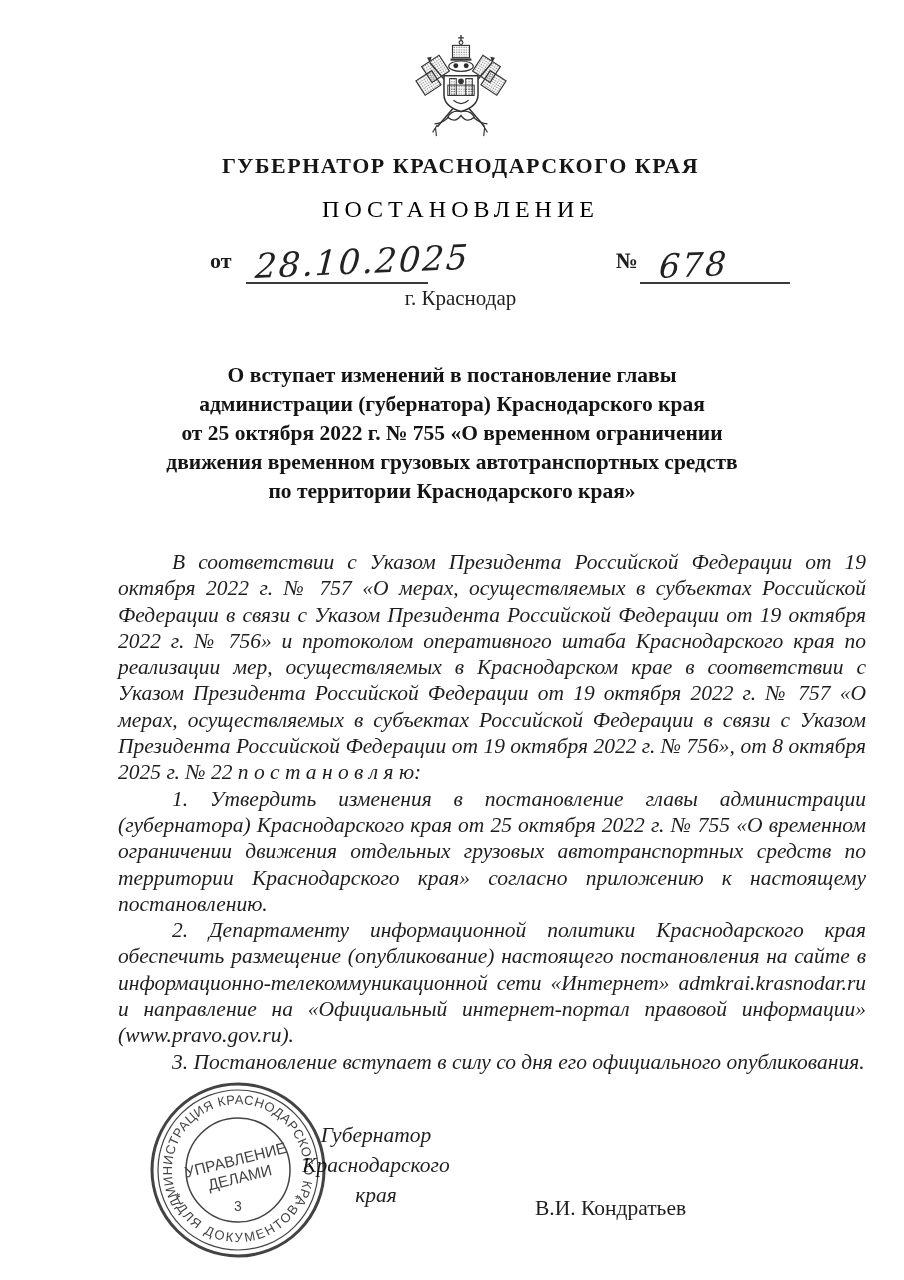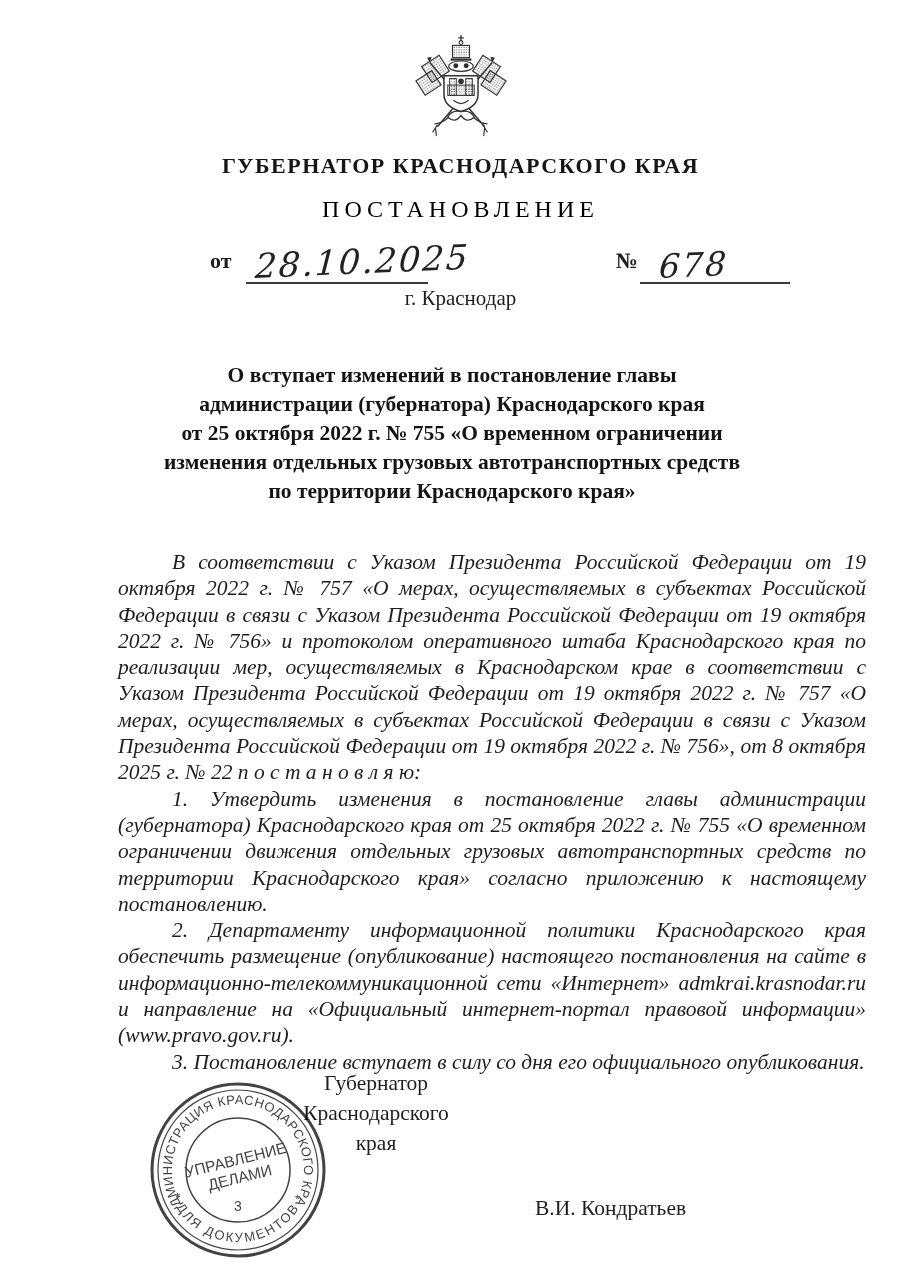--- a/index.html
+++ b/index.html
@@ -42,22 +42,22 @@
     text-align:center;font-weight:bold;font-size:21.5px;line-height:29px;color:#141414;
   }
   
   .body-text{
     position:absolute;top:549px;left:118px;width:748px;
     font-size:21.5px;line-height:26.3px;text-align:justify;
   }
   .body-text p{margin:0;text-indent:54px;font-style:italic;}
   
   .sig-position{
-    position:absolute;top:1068px;left:281px;width:190px;
-    text-align:center;font-size:21.5px;line-height:30px;
+    position:absolute;top:1120px;left:281px;width:190px;
+    text-align:center;font-size:21.5px;line-height:30px;font-style:italic;
   }
   .sig-name{position:absolute;top:1196px;left:535px;font-size:21.5px;}
   
   .stamp{
     position:absolute;left:148px;top:1080px;width:180px;height:180px;
     opacity:.9;mix-blend-mode:multiply;
   }
   .stamp text{font-family:"Liberation Sans","DejaVu Sans",sans-serif;}
 </style>
 </head>
@@ -126,21 +126,21 @@
       <span class="handwriting">678</span>
     </span>
   </div>
 
   <div class="city">г. Краснодар</div>
 
   <div class="title">
     <div>О вступает изменений в постановление главы</div>
     <div>администрации (губернатора) Краснодарского края</div>
     <div>от 25 октября 2022 г. № 755 «О временном ограничении</div>
-    <div>изменения отдельных грузовых автотранспортных средств</div>
+    <div>движения временном грузовых автотранспортных средств</div>
     <div>по территории Краснодарского края»</div>
   </div>
 
   <div class="body-text">
     <p>В соответствии с Указом Президента Российской Федерации от 19 октября 2022 г. № 757 «О мерах, осуществляемых в субъектах Российской Федерации в связи с Указом Президента Российской Федерации  от 19 октября 2022 г. № 756» и протоколом оперативного штаба Краснодарского края по реализации мер, осуществляемых в Краснодарском крае в соответствии с Указом Президента Российской Федерации от 19 октября 2022 г. № 757 «О мерах, осуществляемых в субъектах Российской Федерации в связи с Указом Президента Российской Федерации от 19 октября 2022 г. № 756», от 8 октября 2025 г. № 22 п о с т а н о в л я ю:</p>
     <p>1. Утвердить изменения в постановление главы администрации (губернатора) Краснодарского края от 25 октября 2022 г. № 755 «О временном ограничении движения отдельных грузовых автотранспортных средств по территории Краснодарского края» согласно приложению к настоящему постановлению.</p>
     <p>2. Департаменту информационной политики Краснодарского края обеспечить размещение (опубликование) настоящего постановления на сайте в информационно-телекоммуникационной сети «Интернет» admkrai.krasnodar.ru и направление на «Официальный интернет-портал правовой информации» (www.pravo.gov.ru).</p>
     <p>3. Постановление вступает в силу со дня его официального опубликования.</p>
   </div>
 

